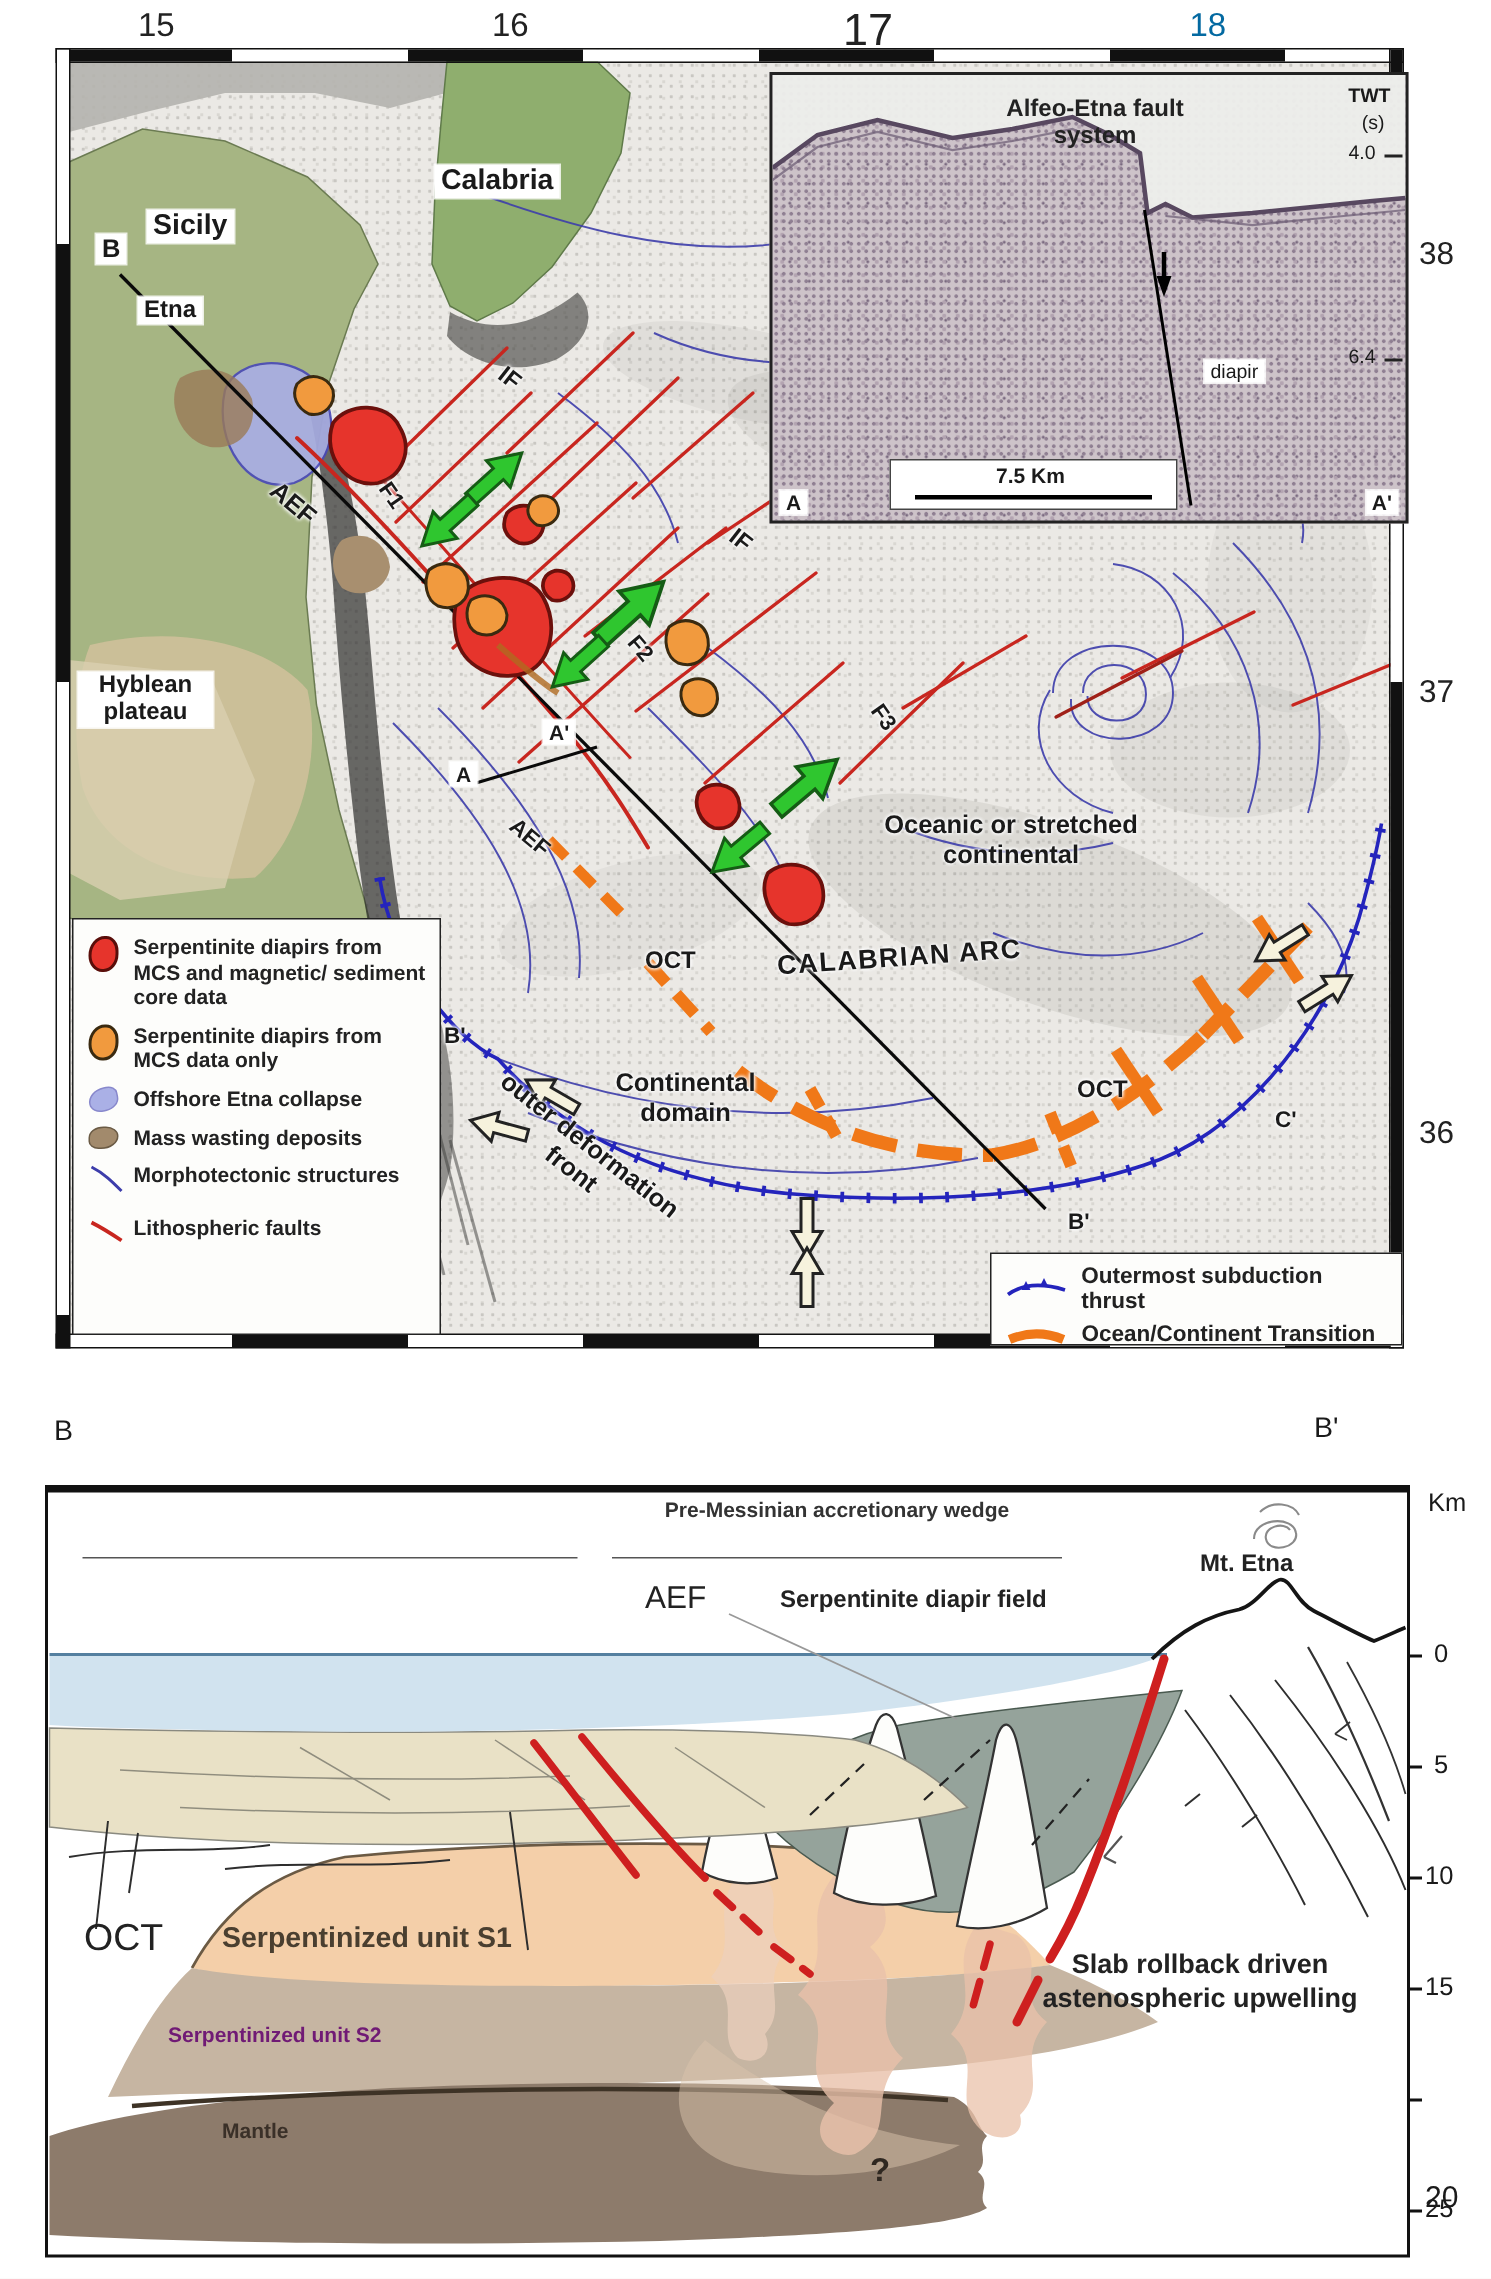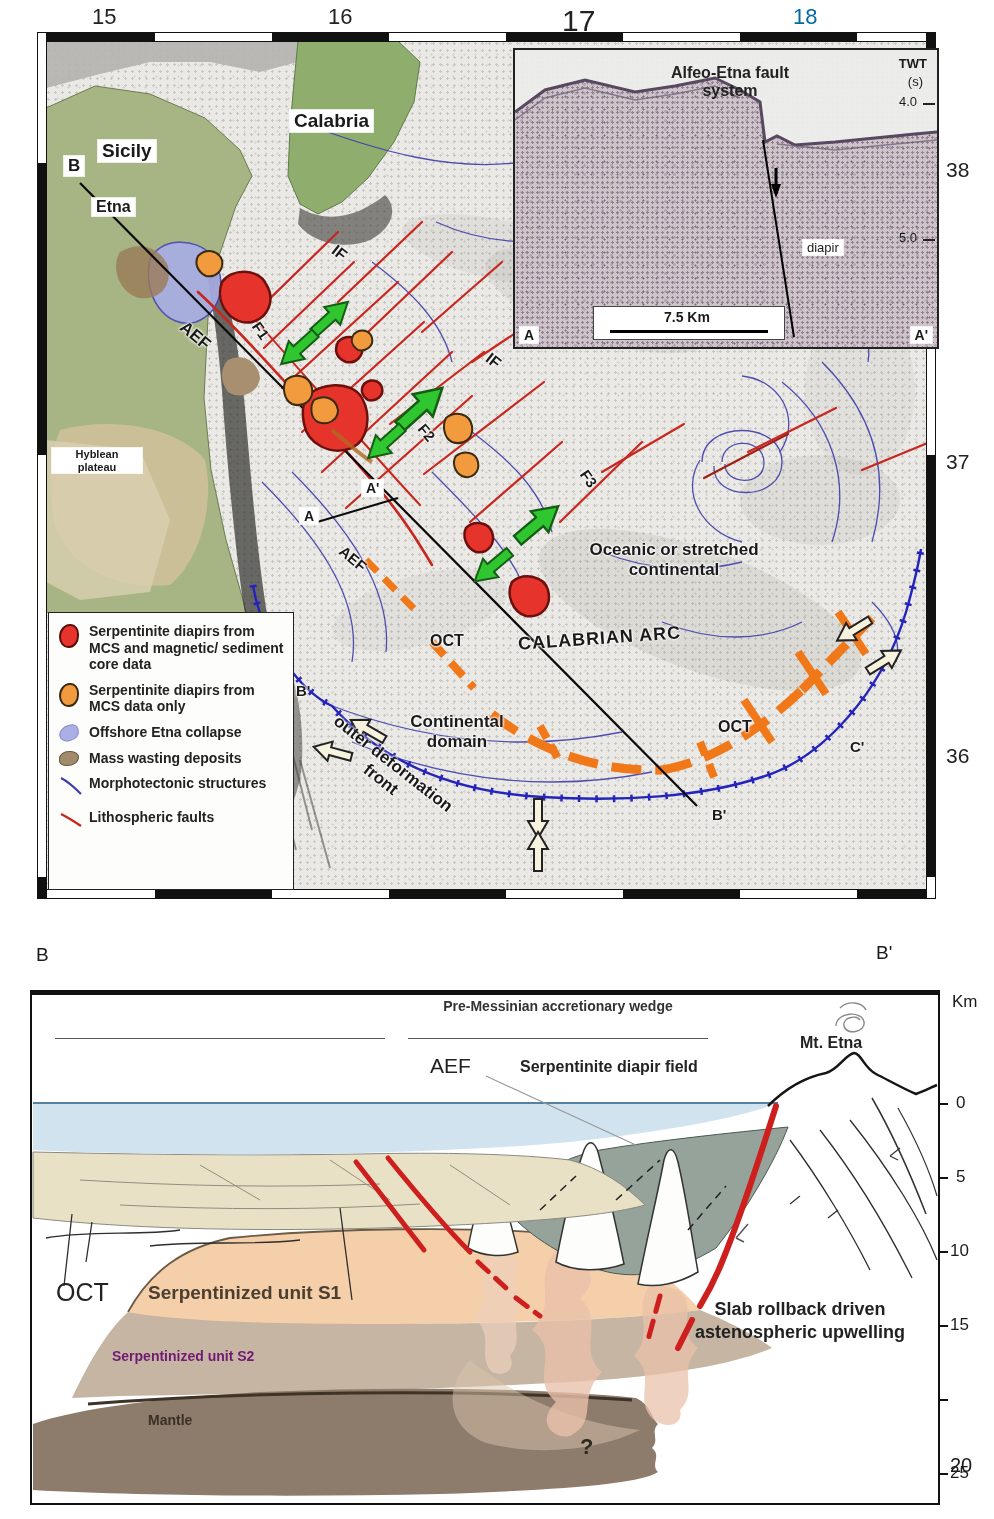--- a/index.html
+++ b/index.html
@@ -295,21 +295,21 @@
       <path d="M248,90 L279,287" stroke="#000" stroke-width="2" fill="none"></path>
       <path d="M261,118 L261,136" stroke="#000" stroke-width="3"></path>
       <path d="M256,134 L266,134 L261,148 Z" fill="#000"></path>
       <path d="M408,54 L420,54" stroke="#222" stroke-width="2"></path>
       <path d="M408,190 L420,190" stroke="#222" stroke-width="2"></path>
     </svg>
     <div class="lbl wrap plain" style="left:150px;top:14px;width:130px;font-size:16px;font-weight:bold;color:#222;">Alfeo-Etna fault system</div>
     <div class="lbl plain" style="right:10px;top:6px;font-size:13px;font-weight:bold;">TWT</div>
     <div class="lbl plain" style="right:14px;top:24px;font-size:13px;">(s)</div>
     <div class="lbl plain" style="right:20px;top:44px;font-size:13px;">4.0</div>
-    <div class="lbl plain" style="right:20px;top:180px;font-size:13px;">5.0</div>
+    <div class="lbl plain" style="right:20px;top:180px;font-size:13px;">6.4</div>
     <div class="lbl chip" style="left:288px;top:190px;font-size:13px;font-weight:normal;">diapir</div>
     <div class="scalebox">
       <div class="lbl plain" style="left:70px;top:2px;font-size:14px;font-weight:bold;">7.5 Km</div>
       <div class="scalebar"></div>
     </div>
     <div class="lbl chip" style="left:5px;bottom:4px;font-size:14px;">A</div>
     <div class="lbl chip" style="right:5px;bottom:4px;font-size:14px;">A'</div>
   </div>
 
   <div class="abs legend1">
@@ -348,37 +348,52 @@
     <div class="leg-item">
       <div class="leg-ico">
         <svg width="24" height="20">
             <path d="M2,4 C10,8 16,12 22,16" stroke="#c8261f" stroke-width="2.5" fill="none"></path>
           </svg>
       </div>
       <div class="leg-txt">Lithospheric faults</div>
     </div>
   </div>
 
+  <div class="abs legend2">
+    <div class="leg2-item">
+      <svg width="44" height="18">
+        <path d="M3,13 C14,5 28,6 41,10" stroke="#2424bc" stroke-width="2.5" fill="none"></path>
+        <path d="M12,10 l3,-6 l3,6 Z M24,8 l3,-6 l3,6 Z" fill="#2424bc"></path>
+      </svg>
+      <div class="leg2-txt">Outermost subduction thrust</div>
+    </div>
+    <div class="leg2-item">
+      <svg width="44" height="16">
+        <path d="M4,11 C16,6 28,6 40,11" stroke="#f07818" stroke-width="6" fill="none"></path>
+      </svg>
+      <div class="leg2-txt">Ocean/Continent Transition</div>
+    </div>
+  </div>
 
   <div class="abs sec-frame"></div>
   <div class="rule" style="left:55px;top:1038px;width:330px;"></div>
   <div class="rule" style="left:408px;top:1038px;width:300px;"></div>
 
   <div class="lbl plain" style="left:92px;top:4px;font-size:22px;color:#222;">15</div>
   <div class="lbl plain" style="left:328px;top:4px;font-size:22px;color:#222;">16</div>
   <div class="lbl plain" style="left:562px;top:4px;font-size:30px;color:#222;">17</div>
   <div class="lbl plain" style="left:793px;top:4px;font-size:22px;color:#0369a1;">18</div>
   <div class="lbl plain" style="left:946px;top:158px;font-size:21px;color:#222;">38</div>
   <div class="lbl plain" style="left:946px;top:450px;font-size:21px;color:#222;">37</div>
   <div class="lbl plain" style="left:946px;top:744px;font-size:21px;color:#222;">36</div>
 
   <div class="lbl chip" style="left:98px;top:140px;font-size:19px;">Sicily</div>
   <div class="lbl chip" style="left:290px;top:110px;font-size:19px;text-align:center;">Calabria</div>
   <div class="lbl chip" style="left:92px;top:198px;font-size:16px;">Etna</div>
-  <div class="lbl chip wrap" style="left:52px;top:448px;width:82px;font-size:11px;">Hyblean plateau</div>
+  <div class="lbl chip wrap" style="left:52px;top:448px;width:82px;font-size:16px;">Hyblean plateau</div>
 
   <div class="lbl chip" style="left:64px;top:156px;font-size:17px;">B</div>
   <div class="lbl" style="left:296px;top:682px;font-size:15px;">B'</div>
   <div class="lbl" style="left:712px;top:806px;font-size:15px;">B'</div>
   <div class="lbl chip" style="left:300px;top:508px;font-size:14px;">A</div>
   <div class="lbl chip" style="left:362px;top:480px;font-size:14px;">A'</div>
   <div class="lbl" style="left:850px;top:738px;font-size:15px;">C'</div>
 
   <div class="lbl" style="left:178px;top:326px;font-size:17px;transform:rotate(40deg);">AEF</div>
   <div class="lbl" style="left:338px;top:550px;font-size:15px;transform:rotate(40deg);">AEF</div>

